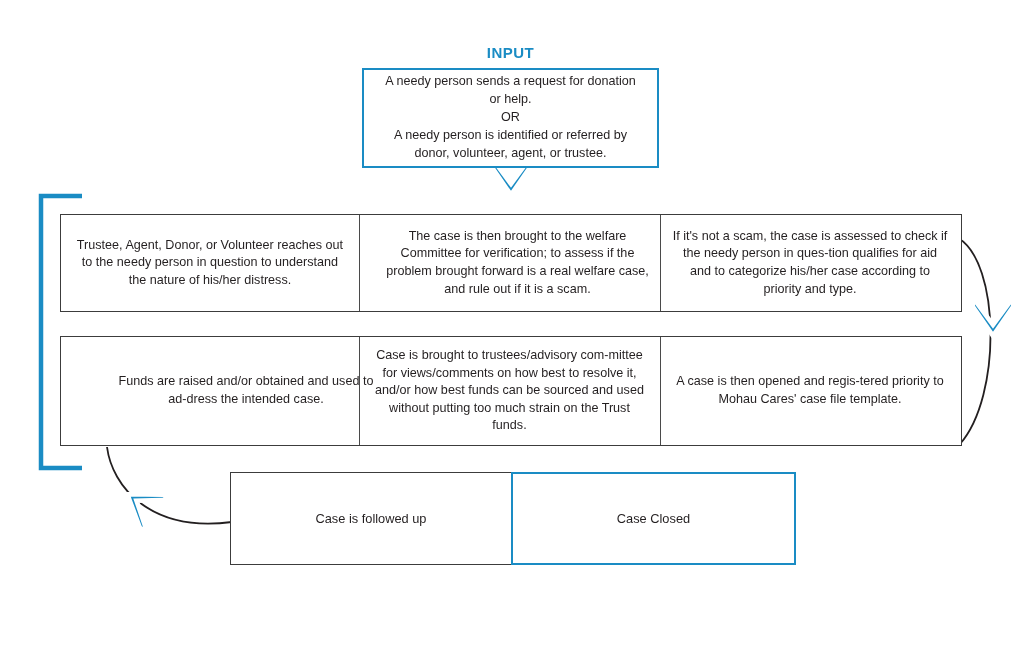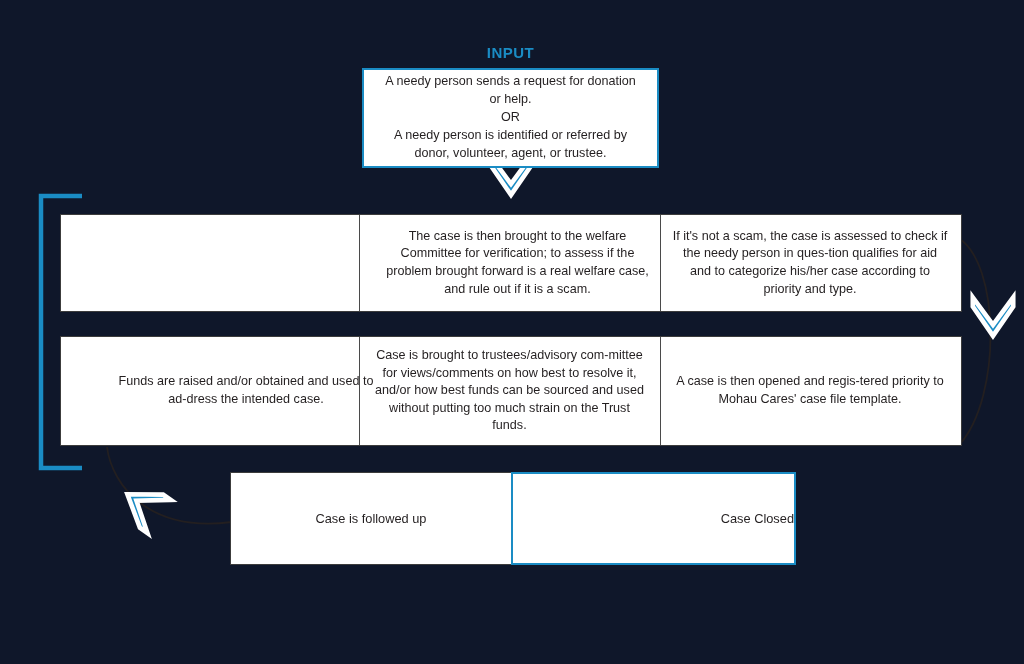--- a/index.html
+++ b/index.html
@@ -1,21 +1,21 @@
 <!DOCTYPE html>
 <html><head>
 <meta charset="utf-8">
 <style>
   html,body{margin:0;padding:0;background:#000;}
   body{
     width:1024px;height:664px;overflow:hidden;
     font-family:"Liberation Sans", sans-serif;
     position:relative;
   }
-  #stage{position:absolute;inset:0;width:1024px;height:664px;background:#0f172a;}
+  #stage{position:absolute;inset:0;width:1024px;height:664px;background:#ffffff;}
 
   
   #connectors{position:absolute;left:0;top:0;width:1024px;height:664px;pointer-events:none;}
 
   
   .box{
     position:absolute;background:#ffffff;box-sizing:border-box;
     display:flex;align-items:center;justify-content:center;
     text-align:center;color:#231f20;
     font-size:12.6px;line-height:1.38;
@@ -51,21 +51,21 @@
   #followed-box{
     position:absolute;left:0;top:0;width:281px;height:93px;box-sizing:border-box;
     background:#fff;border-top:1.6px solid #3c3c3c;border-bottom:1.6px solid #3c3c3c;
     border-left:1.6px solid #3c3c3c;border-right:none;
     display:flex;align-items:center;justify-content:center;
     font-size:12.8px;color:#231f20;
   }
   #closed-box{
     position:absolute;left:281px;top:0;width:285px;height:93px;box-sizing:border-box;
     background:#fff;border:2.2px solid #1a8cc4;
-    display:flex;align-items:center;justify-content:flex-end;
+    display:flex;align-items:center;justify-content:center;
     font-size:12.8px;color:#231f20;
   }
 </style>
 </head>
 <body>
 
 <div id="stage">
 
   <svg id="connectors" viewBox="0 0 1024 664">
     <defs>
@@ -126,20 +126,23 @@
     <span>INPUT</span>
   </div>
 
   <div id="input-box" class="box">
     <div class="txt">A needy person sends a request for donation or help.
 OR
 A needy person is identified or referred by donor, volunteer, agent, or trustee.</div>
   </div>
 
   <div id="row1" class="rowstrip">
+    <div class="cell" style="left:0;width:298px;">
+      <div class="txt">Trustee, Agent, Donor, or Volunteer reaches out to the needy person in question to understand the nature of his/her distress.</div>
+    </div>
     <div class="vdiv" style="left:298px;"></div>
     <div class="cell" style="left:298px;width:301px;padding-left:8px;">
       <div class="txt">The case is then brought to the welfare Committee for verification; to assess if the problem brought forward is a real welfare case, and rule out if it is a scam.</div>
     </div>
     <div class="vdiv" style="left:599px;"></div>
     <div class="cell" style="left:599px;width:300px;border-radius:21px;">
       <div class="txt">If it's not a scam, the case is assessed to check if the needy person in ques-tion qualifies for aid and to categorize his/her case according to priority and type.</div>
     </div>
   </div>
 

